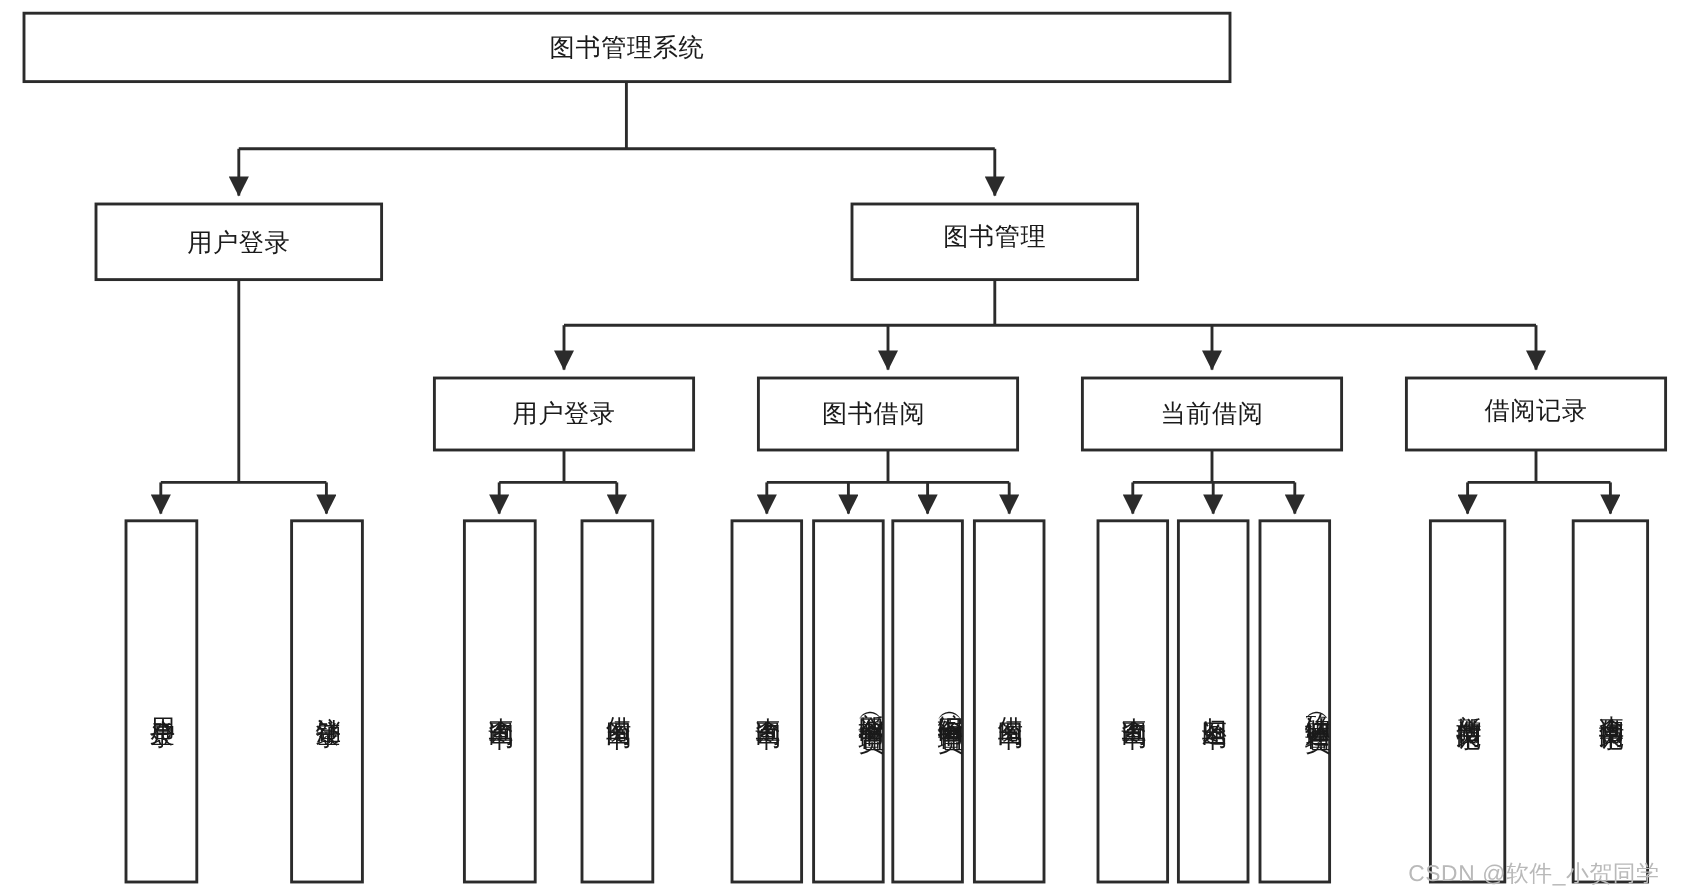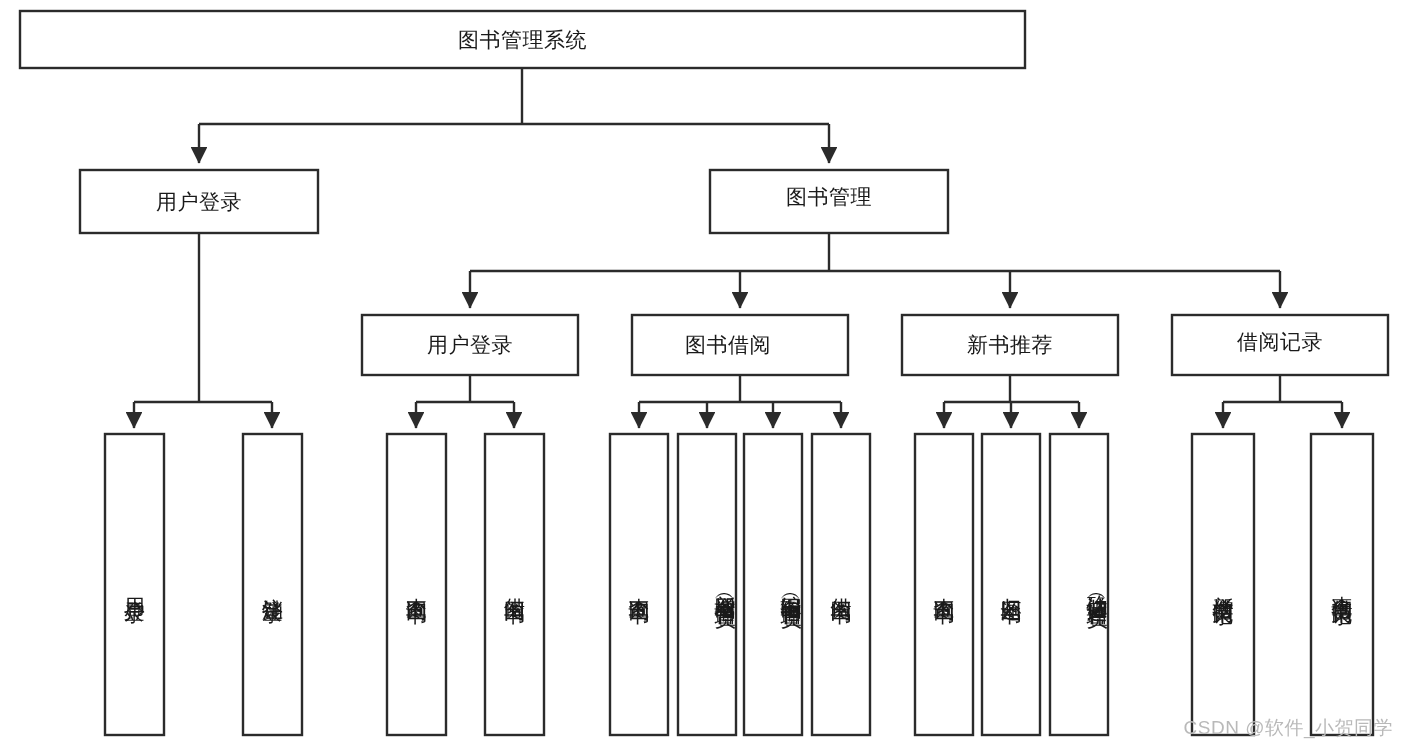--- a/index.html
+++ b/index.html
@@ -68,21 +68,21 @@
     pointer-events: none;
     padding-top: 4px;
     box-sizing: border-box;
   }
   .node-label-v.mid {
     align-items: center;
     padding-top: 0;
   }
   .watermark {
     position: absolute;
-    right: 12px;
+    right: 22px;
     bottom: 6px;
     font-size: 19px;
     color: #b9b9b9;
     letter-spacing: 0.5px;
     white-space: nowrap;
     pointer-events: none;
   }
 </style>
 </head>
 <body>
@@ -165,21 +165,21 @@
     <path class="connector" marker-end="url(#arrow)" d="M 1342 402 L 1342 428"></path>
   </svg>
 
   <div class="node-label-h" style="left:20px; top:11px; width:1005px; height:57px;">图书管理系统</div>
 
   <div class="node-label-h" style="left:80px; top:170px; width:238px; height:63px;">用户登录</div>
   <div class="node-label-h" style="left:710px; top:170px; width:238px; height:53px;">图书管理</div>
 
   <div class="node-label-h" style="left:362px; top:315px; width:216px; height:60px;">用户登录</div>
   <div class="node-label-h" style="left:632px; top:315px; width:192px; height:60px;">图书借阅</div>
-  <div class="node-label-h" style="left:902px; top:315px; width:216px; height:60px;">新书推荐</div>
+  <div class="node-label-h" style="left:902px; top:315px; width:216px; height:60px;">当前借阅</div>
   <div class="node-label-h" style="left:1172px; top:315px; width:216px; height:54px;">借阅记录</div>
 
   <div class="node-label-v mid" style="left:105px; top:434px; width:59px; height:301px;">用户登录</div>
   <div class="node-label-v mid" style="left:243px; top:434px; width:59px; height:301px;">注销登录</div>
 
   <div class="node-label-v mid" style="left:387px; top:434px; width:59px; height:301px;">查询图书</div>
   <div class="node-label-v mid" style="left:485px; top:434px; width:59px; height:301px;">借阅图书</div>
 
   <div class="node-label-v mid" style="left:610px; top:434px; width:58px; height:301px;">查询图书</div>
   <div class="node-label-v" style="left:678px; top:434px; width:58px; height:301px;">新增图书（管理员）</div>

